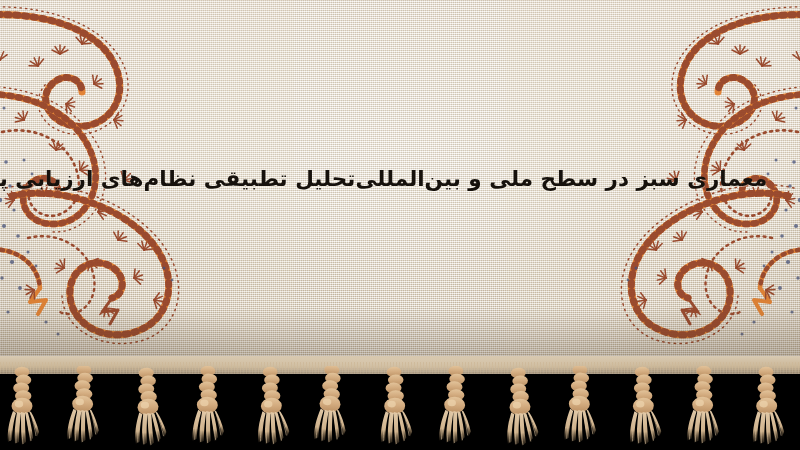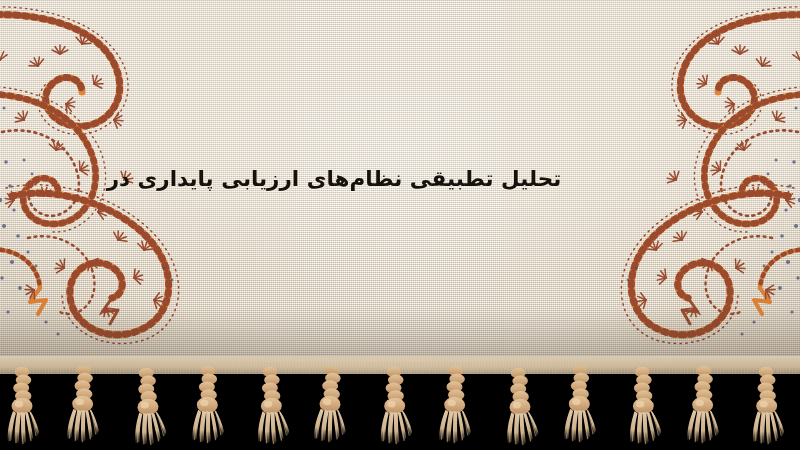--- a/index.html
+++ b/index.html
@@ -296,20 +296,21 @@
       </svg>
     </div>
 
     <div class="cloth-shade"></div>
     <div class="hem"></div>
     <div class="hem-fuzz"></div>
   </div>
 
   <div class="title-wrap">
     <div class="title-line">تحلیل تطبیقی نظام‌های ارزیابی پایداری در</div>
+    <div class="title-line">معماری سبز در سطح ملی و بین‌المللی</div>
   </div>
 
   <div class="fringe">
     <svg viewBox="0 0 800 84" xmlns="http://www.w3.org/2000/svg">
       <defs>
         <linearGradient id="cordG" x1="0" y1="0" x2="0" y2="1">
           <stop offset="0%" stop-color="#e2c39a"></stop>
           <stop offset="45%" stop-color="#d4ad81"></stop>
           <stop offset="100%" stop-color="#bb9063"></stop>
         </linearGradient>

